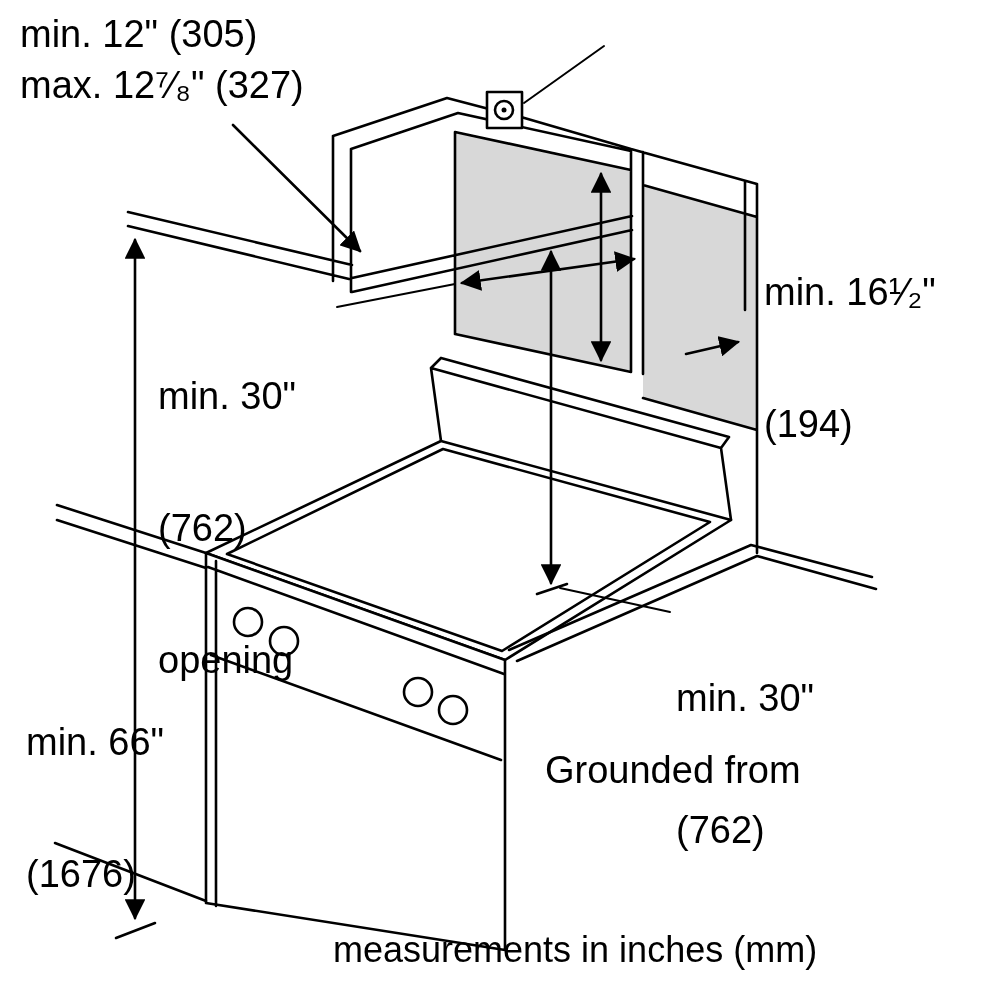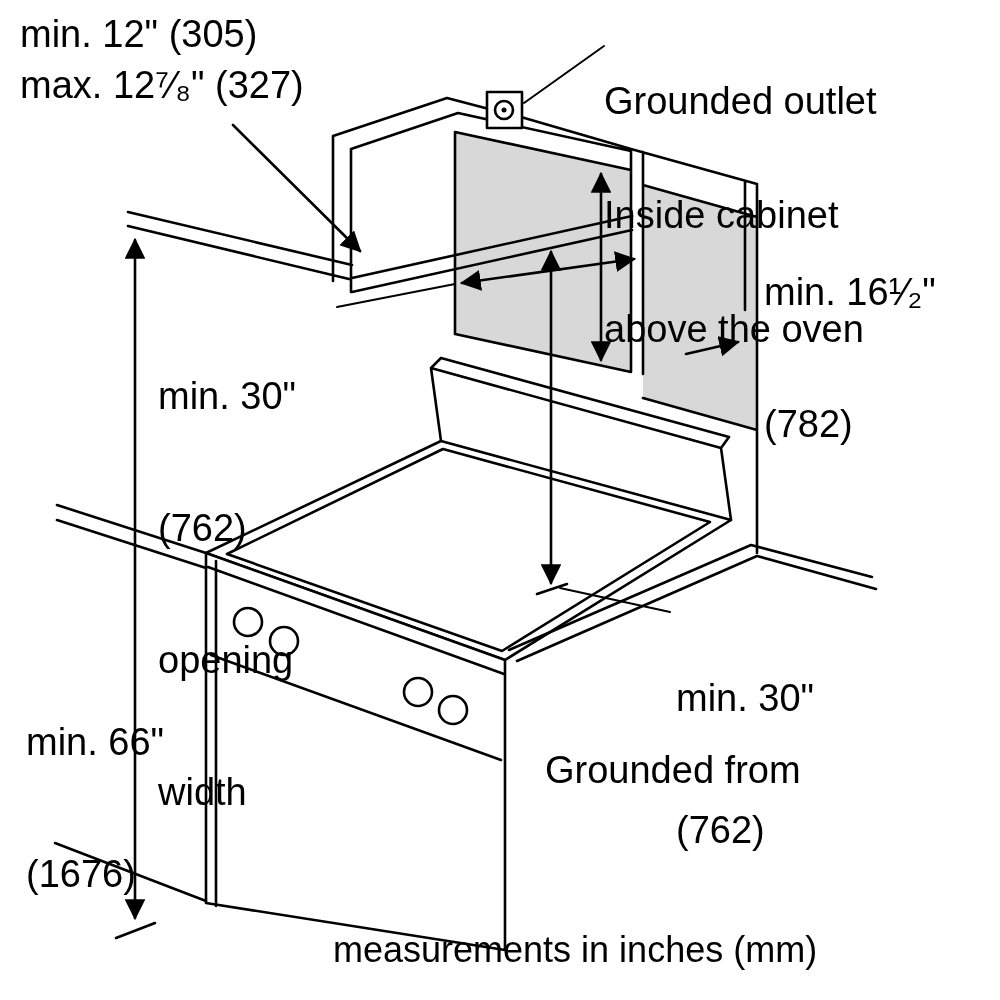--- a/index.html
+++ b/index.html
@@ -106,36 +106,30 @@
       <path class="ln" d="M233,125 L360,251" marker-end="url(#ah)"></path>
       <path class="ln thin" d="M604,46 L524,103"></path>
       <path class="ln thin" d="M337,307 L455,284"></path>
       <path class="ln thin" d="M670,612 L560,588"></path>
     </g>
   </svg>
 
   <div class="label" style="left:20px;top:12px;">min. 12" (305)</div>
   <div class="label" style="left:20px;top:63px;">max. 12⁷⁄₈" (327)</div>
 
-  <div class="label tight" style="left:604px;top:6px;">
-    <div>Grounded outlet</div>
-    <div>Inside cabinet</div>
-    <div>above the oven</div>
-  </div>
 
   <div class="label" style="left:764px;top:182px;">
     <div>min. 16¹⁄₂"</div>
-    <div>(782)</div>
+    <div>(194)</div>
   </div>
 
   <div class="label" style="left:158px;top:286px;">
     <div>min. 30"</div>
     <div>(762)</div>
     <div>opening</div>
-    <div>width</div>
   </div>
 
   <div class="label" style="left:26px;top:632px;">
     <div>min. 66"</div>
     <div>(1676)</div>
   </div>
 
   <div class="label" style="left:676px;top:588px;">
     <div>min. 30"</div>
     <div>(762)</div>

